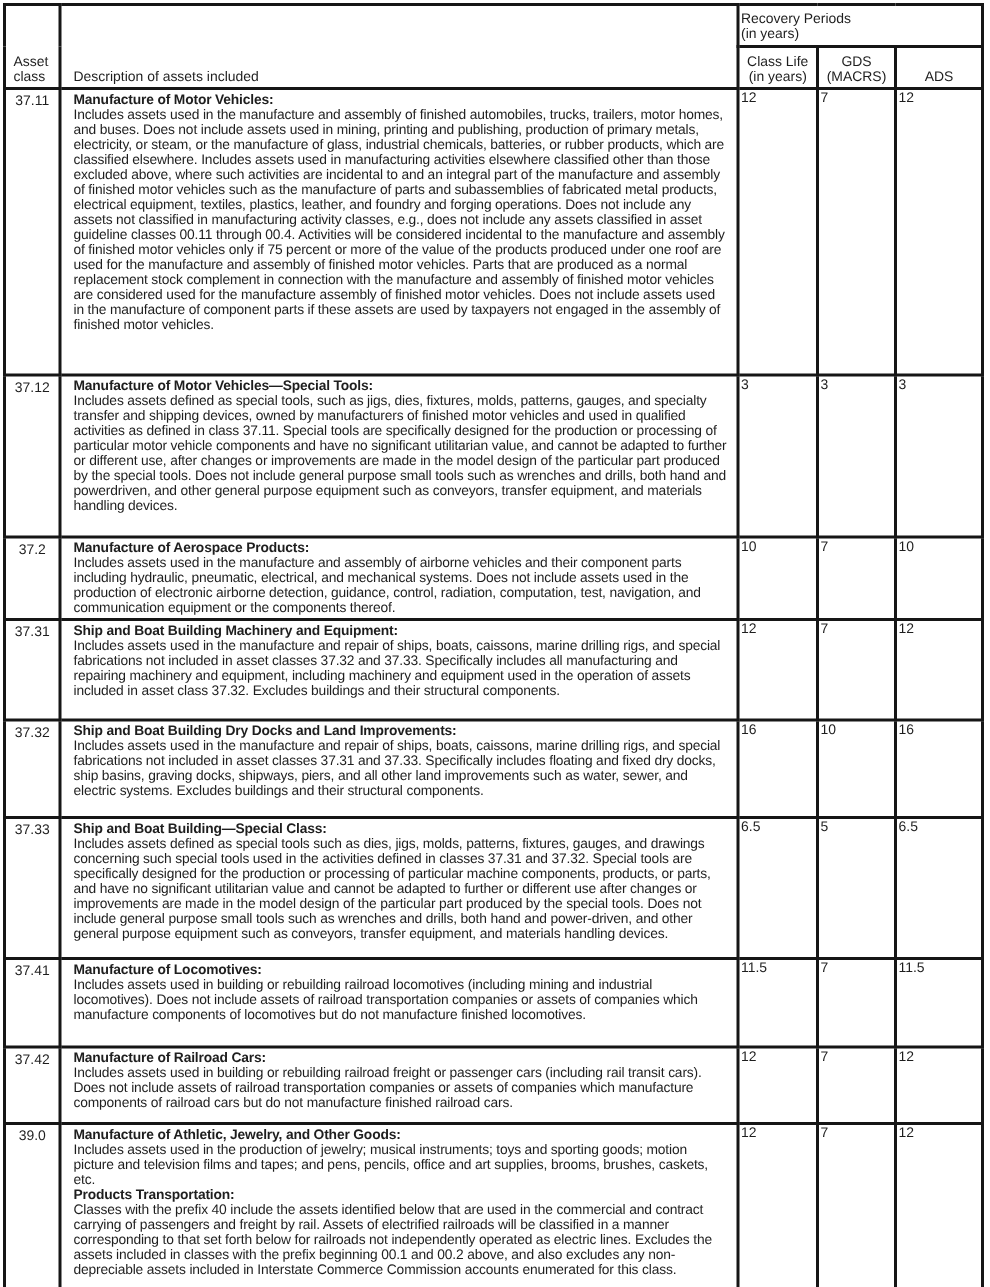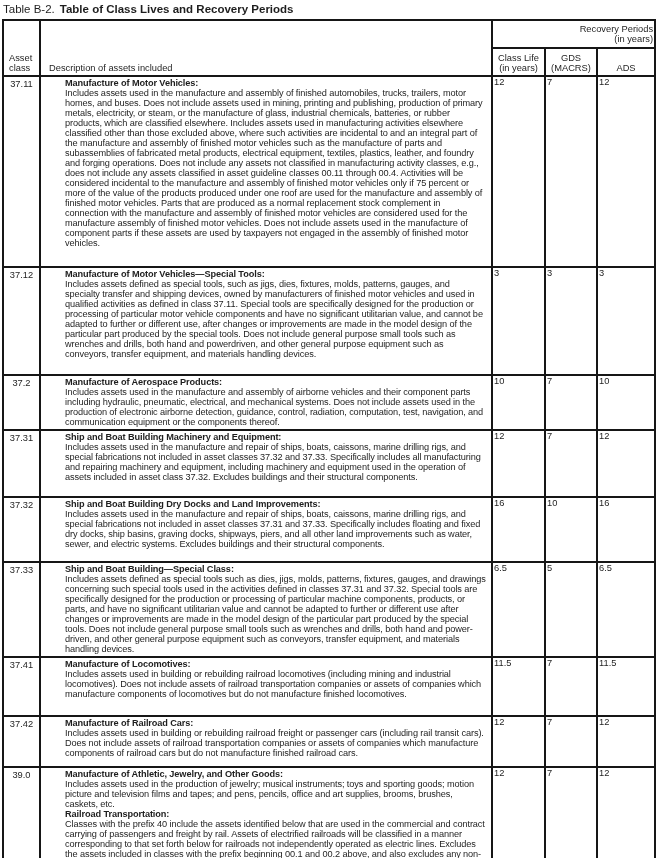--- a/index.html
+++ b/index.html
@@ -6,46 +6,43 @@
   body{width:660px;font-family:"Liberation Sans",sans-serif;color:#1e1e1e;}
   .page{padding:2px 0 0 2px;}
   .doc-title{font-size:11.5px;line-height:13px;padding:1px 0 3px 1px;white-space:nowrap;}
   .doc-title .prefix{font-weight:normal;margin-right:5px;}
   .doc-title .main{font-weight:bold;}
   table.b2{border-collapse:collapse;table-layout:fixed;width:654px;}
   .b2 th,.b2 td{border:2px solid #161616;}
   .b2 thead th{vertical-align:bottom;font-weight:normal;font-size:9.3px;line-height:10px;padding:2px 1px;}
   .th-asset{text-align:left;padding-left:5px !important;white-space:pre-line;}
   .th-desc{text-align:left;padding-left:8px !important;}
-  .th-group{text-align:right;white-space:pre-line;vertical-align:middle !important;height:22px;}
+  .th-group{text-align:left;white-space:pre-line;vertical-align:middle !important;height:22px;}
   .th-num{text-align:center;white-space:pre-line;height:22px;}
   .b2 tbody td{vertical-align:top;}
   .td-class{font-size:9.3px;line-height:10px;text-align:center;padding-top:2px;}
-  .td-desc{font-size:9.2px;line-height:10px;letter-spacing:-0.1px;padding:1px 5px 2px 24px;}
+  .td-desc{font-size:9.2px;line-height:10px;letter-spacing:-0.1px;padding:1px 5px 2px 8px;}
   .sec-heading{font-weight:bold;}
   .td-num{font-size:9.3px;line-height:10px;text-align:left;padding-top:0;}
   
   #table-body tr:nth-child(1) .td-class{height:186px;}
   #table-body tr:nth-child(2) .td-class{height:103px;}
   #table-body tr:nth-child(3) .td-class{height:46px;}
   #table-body tr:nth-child(4) .td-class{height:62px;}
   #table-body tr:nth-child(5) .td-class{height:60px;border-radius:12px;}
   #table-body tr:nth-child(6) .td-class{height:89px;}
   #table-body tr:nth-child(7) .td-class{height:54px;margin-top:16px;}
   #table-body tr:nth-child(8) .td-class{height:46px;}
   #table-body tr:nth-child(9) .td-class{height:109px;}
 </style>
 </head>
 <body>
 
 <div class="page">
 
-  <div class="doc-title">
-    <span class="prefix">Table B-2.</span><span class="main">Table of Class Lives and Recovery Periods</span>
-  </div>
 
   <table class="b2">
     <colgroup>
       <col style="width:37px">
       <col style="width:452px">
       <col style="width:53px">
       <col style="width:52px">
       <col style="width:58px">
     </colgroup>
     <thead>
@@ -171,21 +168,21 @@
 
   <tr>
     <td class="td-class">39.0</td>
     <td class="td-desc">
   <div class="section">
     <div class="sec-heading">Manufacture of Athletic, Jewelry, and Other Goods:</div>
     <div class="sec-text">Includes assets used in the production of jewelry; musical instruments; toys and sporting goods; motion picture and television films and tapes; and pens, pencils, office and art supplies, brooms, brushes, caskets, etc.</div>
   </div>
 
   <div class="section">
-    <div class="sec-heading">Railroad Transportation:</div>
+    <div class="sec-heading">Products Transportation:</div>
     <div class="sec-text">Classes with the prefix 40 include the assets identified below that are used in the commercial and contract carrying of passengers and freight by rail. Assets of electrified railroads will be classified in a manner corresponding to that set forth below for railroads not independently operated as electric lines. Excludes the assets included in classes with the prefix beginning 00.1 and 00.2 above, and also excludes any non-depreciable assets included in Interstate Commerce Commission accounts enumerated for this class.</div>
   </div>
 </td>
     <td class="td-num">12</td>
     <td class="td-num">7</td>
     <td class="td-num">12</td>
   </tr>
 </tbody>
   </table>
 

